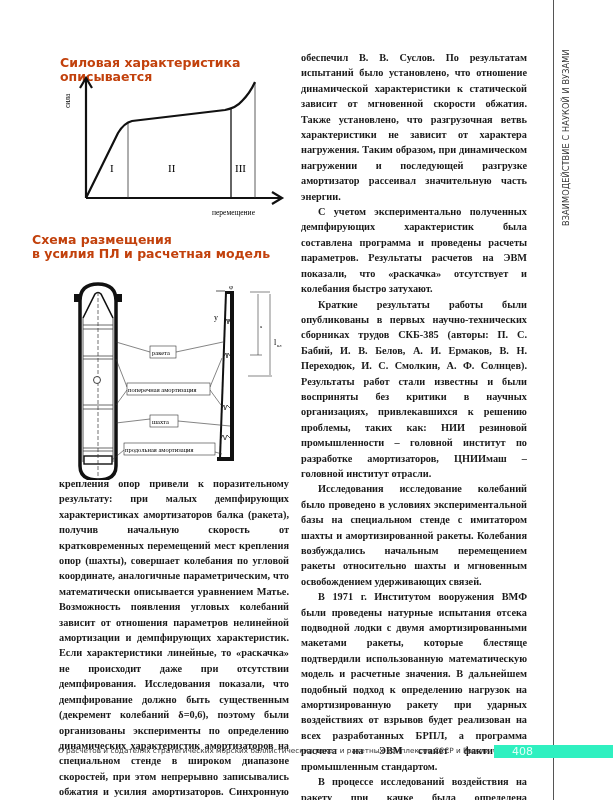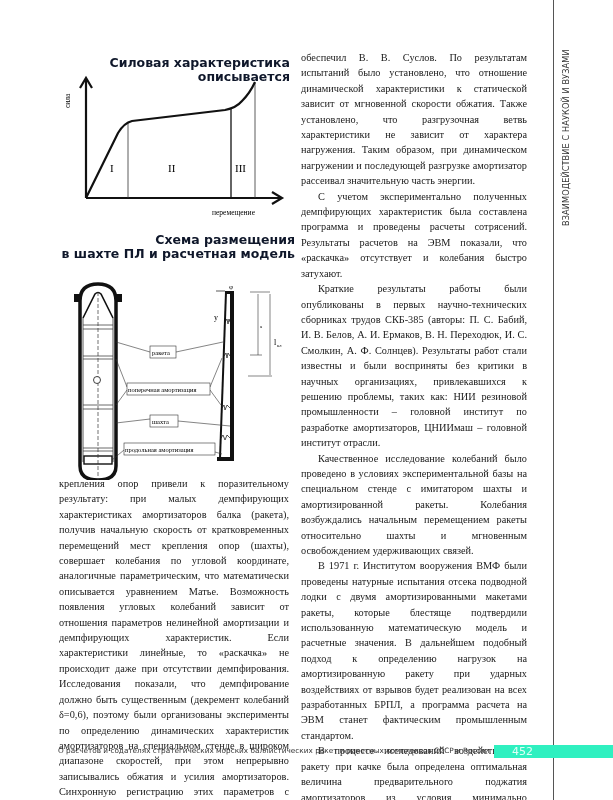--- a/index.html
+++ b/index.html
@@ -5,23 +5,23 @@
   html, body { margin:0; padding:0; background:#ffffff; }
   body { width:613px; height:800px; position:relative; overflow:hidden;
          font-family:"Liberation Serif", "DejaVu Serif", serif; color:#1a1a1a; }
   .page { position:absolute; left:0; top:0; width:613px; height:800px; }
   .vline { position:absolute; left:553px; top:0; width:1px; height:800px; background:#555; }
   .side-title { position:absolute; left:561px; top:226px; width:14px; height:0;
                 transform-origin:0 0; transform:rotate(-90deg);
                 font-family:"DejaVu Sans", sans-serif; font-size:8.2px; letter-spacing:0.1px;
                 white-space:nowrap; color:#333; }
   .fig-title { position:absolute; font-family:"DejaVu Sans", sans-serif; font-weight:bold;
-               color:#0f172a; text-align:right; line-height:14px; font-size:12.5px; }
+               color:#c2410c; text-align:left; line-height:14px; font-size:12.5px; }
   .col { position:absolute; font-size:10.3px; line-height:15.4px; text-align:justify; }
-  .col p { margin:0; }
+  .col p { margin:0;font-weight:bold; }
   .col p.ind { text-indent:17px; }
   .footer-text { position:absolute; left:58px; top:746px; font-family:"DejaVu Sans", sans-serif;
                  font-size:7.3px; color:#333; white-space:nowrap; }
   .page-num { position:absolute; left:494px; top:745px; width:119px; height:13px; background:#2ff0c0;
               color:#dffff6; font-family:"DejaVu Sans", sans-serif; font-size:11px; line-height:13px; }
   .page-num span { position:absolute; left:18px; top:0; }
   svg text { font-family:"Liberation Serif", serif; }
 </style>
 </head>
 <body>
@@ -49,23 +49,23 @@
 
     <path d="M86,198 L118,133 Q124,123 132,121 L225,110 Q236,108 242,101 Q250,93 255,82" fill="none" stroke="#111" stroke-width="2.2"></path>
 
     <text x="110" y="172" font-size="11">I</text>
     <text x="168" y="172" font-size="11">II</text>
     <text x="235" y="172" font-size="11">III</text>
     <text x="212" y="215" font-size="7.5">перемещение</text>
     <text x="0" y="0" font-size="7.5" transform="translate(70,108) rotate(-90)">сила</text>
   </svg>
 
-  <div class="fig-title" style="left:45px; top:233px; width:250px;">
+  <div class="fig-title" style="left:32px; top:233px; width:250px;">
     <div>Схема размещения</div>
-    <div>в шахте ПЛ и расчетная модель</div>
+    <div>в усилия ПЛ и расчетная модель</div>
   </div>
 
   <svg style="position:absolute; left:0; top:0;" width="300" height="480" viewBox="0 0 300 480">
 
     <path d="M80,301 Q80,284 98,284 Q116,284 116,301 L116,466 Q116,480 98,480 Q80,480 80,466 Z" fill="none" stroke="#111" stroke-width="3.5"></path>
     <rect x="74" y="294" width="6" height="8" fill="#111"></rect>
     <rect x="116" y="294" width="6" height="8" fill="#111"></rect>
 
     <path d="M83,318 L95,294 Q98,291 101,294 L113,318" fill="none" stroke="#111" stroke-width="1.6"></path>
 
@@ -125,26 +125,26 @@
     <rect x="124" y="443" width="91" height="12" fill="#fff" stroke="#333" stroke-width="0.6"></rect>
     <text x="125" y="452" font-size="6.5">продольная амортизация</text>
   </svg>
 
   <div class="col" style="left:59px; top:476px; width:230px;">
     <p>крепления опор привели к поразительному результату: при малых демпфирующих характеристиках амортизаторов балка (ракета), получив начальную скорость от кратковременных перемещений мест крепления опор (шахты), совершает колебания по угловой координате, аналогичные параметрическим, что математически описывается уравнением Матье. Возможность появления угловых колебаний зависит от отношения параметров нелинейной амортизации и демпфирующих характеристик. Если характеристики линейные, то «раскачка» не происходит даже при отсутствии демпфирования. Исследования показали, что демпфирование должно быть существенным (декремент колебаний δ=0,6), поэтому были организованы эксперименты по определению динамических характеристик амортизаторов на специальном стенде в широком диапазоне скоростей, при этом непрерывно записывались обжатия и усилия амортизаторов. Синхронную регистрацию этих параметров с высокой точностью (4–5%)</p>
   </div>
 
   <div class="col" style="left:301px; top:50px; width:226px;">
     <p>обеспечил В. В. Суслов. По результатам испытаний было установлено, что отношение динамической характеристики к статической зависит от мгновенной скорости обжатия. Также установлено, что разгрузочная ветвь характеристики не зависит от характера нагружения. Таким образом, при динамическом нагружении и последующей разгрузке амортизатор рассеивал значительную часть энергии.</p>
-    <p class="ind">С учетом экспериментально полученных демпфирующих характеристик была составлена программа и проведены расчеты сотрясений. Результаты расчетов на ЭВМ показали, что «раскачка» отсутствует и колебания быстро затухают.</p>
+    <p class="ind">С учетом экспериментально полученных демпфирующих характеристик была составлена программа и проведены расчеты параметров. Результаты расчетов на ЭВМ показали, что «раскачка» отсутствует и колебания быстро затухают.</p>
     <p class="ind">Краткие результаты работы были опубликованы в первых научно-технических сборниках трудов СКБ-385 (авторы: П. С. Бабий, И. В. Белов, А. И. Ермаков, В. Н. Переходюк, И. С. Смолкин, А. Ф. Солнцев). Результаты работ стали известны и были восприняты без критики в научных организациях, привлекавшихся к решению проблемы, таких как: НИИ резиновой промышленности – головной институт по разработке амортизаторов, ЦНИИмаш – головной институт отрасли.</p>
-    <p class="ind">Качественное исследование колебаний было проведено в условиях экспериментальной базы на специальном стенде с имитатором шахты и амортизированной ракеты. Колебания возбуждались начальным перемещением ракеты относительно шахты и мгновенным освобождением удерживающих связей.</p>
+    <p class="ind">Исследования исследование колебаний было проведено в условиях экспериментальной базы на специальном стенде с имитатором шахты и амортизированной ракеты. Колебания возбуждались начальным перемещением ракеты относительно шахты и мгновенным освобождением удерживающих связей.</p>
     <p class="ind">В 1971 г. Институтом вооружения ВМФ были проведены натурные испытания отсека подводной лодки с двумя амортизированными макетами ракеты, которые блестяще подтвердили использованную математическую модель и расчетные значения. В дальнейшем подобный подход к определению нагрузок на амортизированную ракету при ударных воздействиях от взрывов будет реализован на всех разработанных БРПЛ, а программа расчета на ЭВМ станет фактическим промышленным стандартом.</p>
     <p class="ind">В процессе исследований воздействия на ракету при качке была определена оптимальная величина предварительного поджатия амортизаторов из условия минимально допустимых поперечных перемещений ракеты.</p>
 
   </div>
 
   <div class="footer-text">О расчетов и содателях стратегических морских баллистических ракет и ракетных комплексов СССР и России</div>
   <div class="page-num">
-    <span>452</span>
+    <span>408</span>
   </div>
 
 </div>
 
 </body></html>

